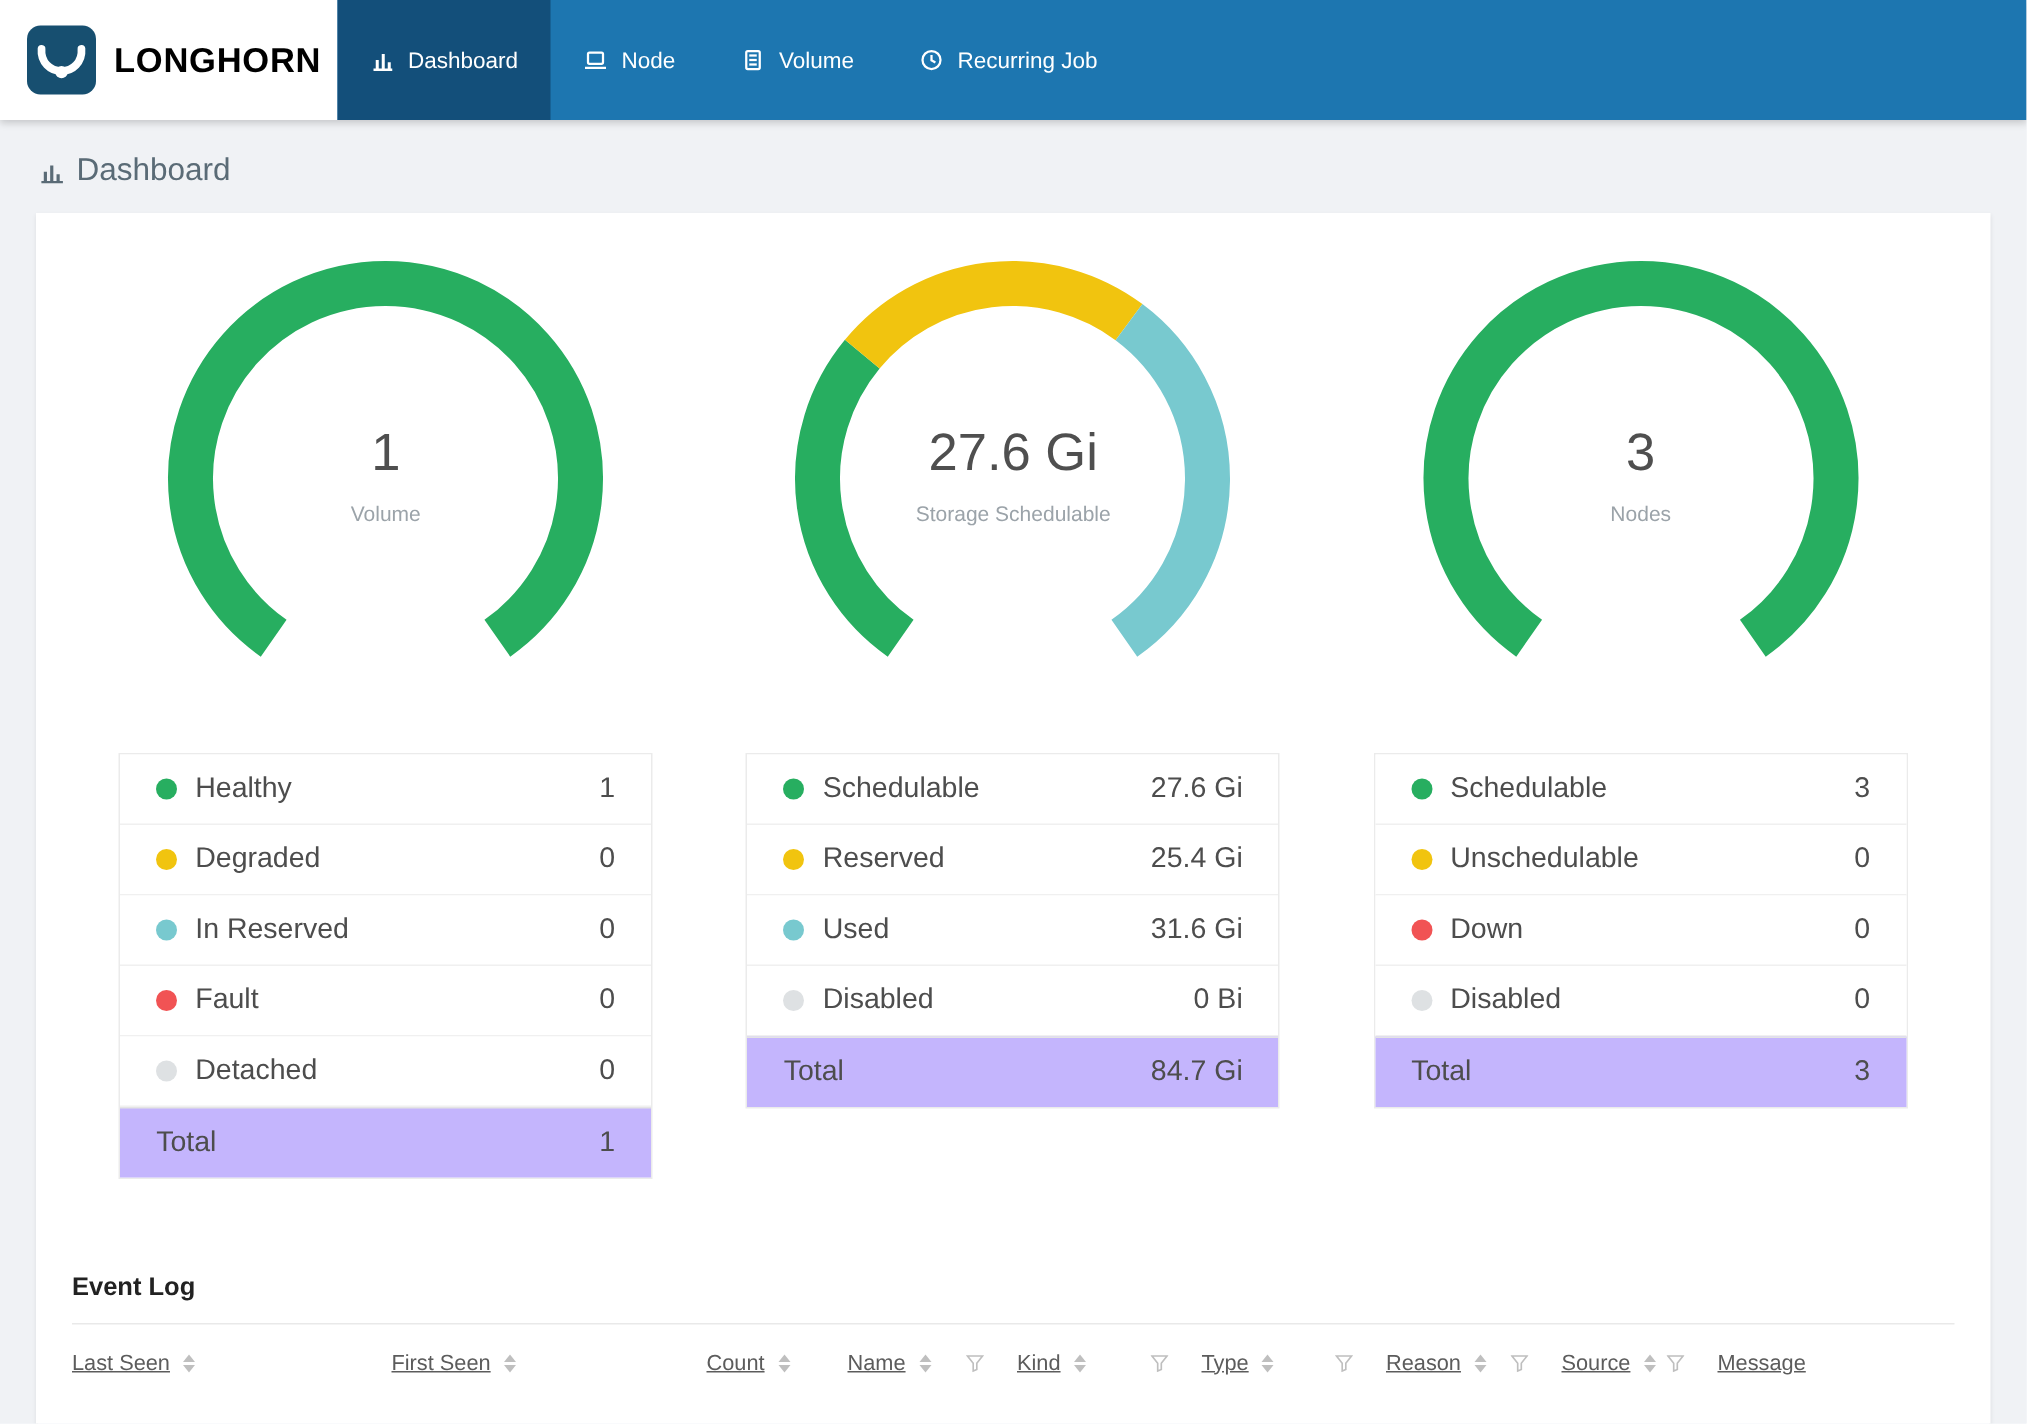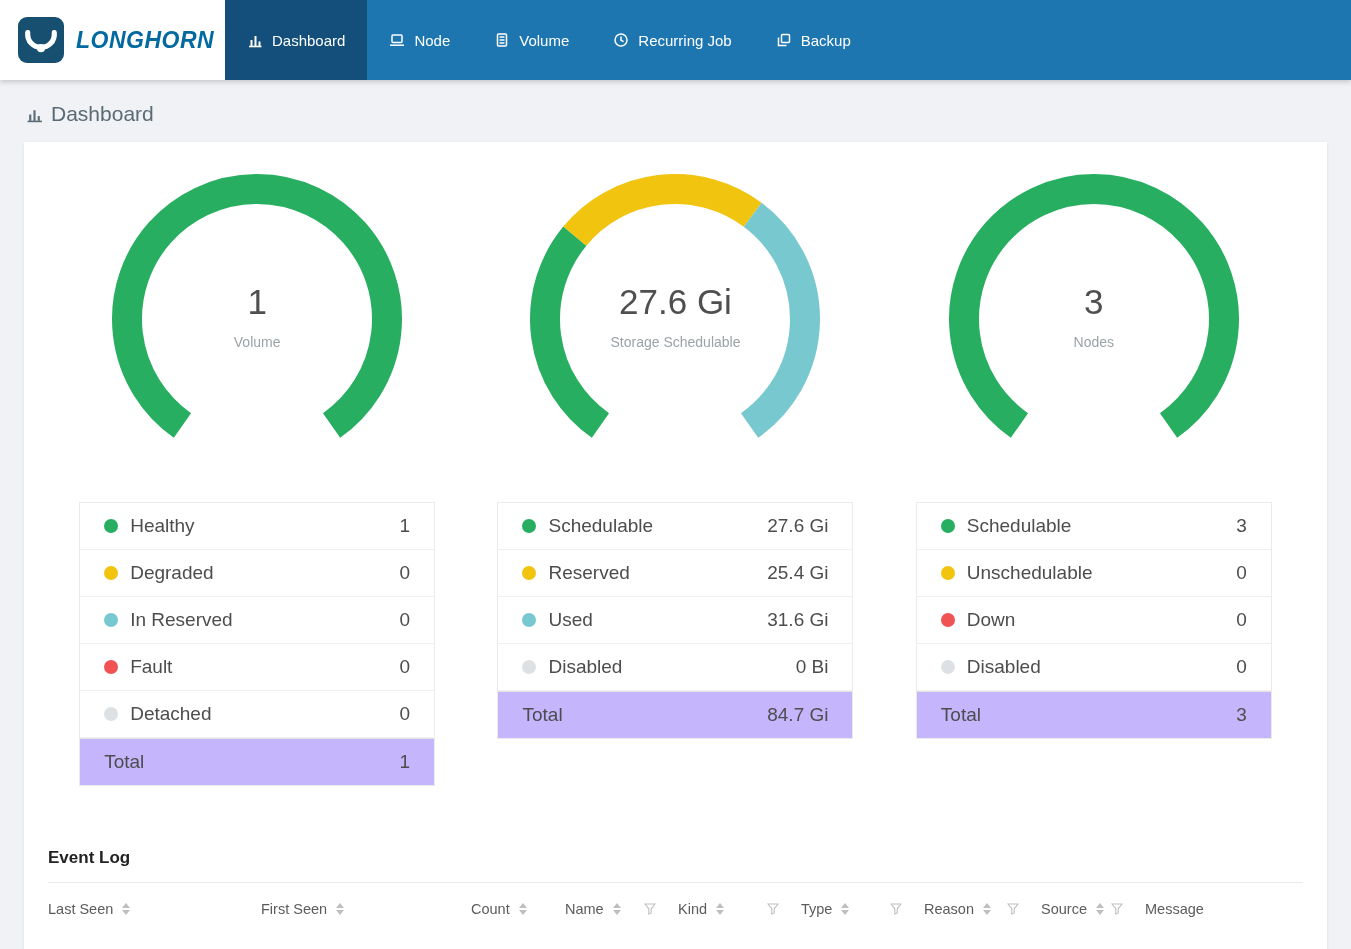--- a/index.html
+++ b/index.html
@@ -3,21 +3,21 @@
 <meta charset="utf-8">
 <style>
   * { margin:0; padding:0; box-sizing:border-box; }
   html,body { width:1351px; height:949px; overflow:hidden; background:#f0f2f5;
     font-family:"Liberation Sans","DejaVu Sans",sans-serif; }
 
   
   .header { display:flex; height:80px; background:#1d76b0; box-shadow:0 2px 5px rgba(0,0,0,.18); position:relative; z-index:5; }
   .logo-area { width:225px; background:#ffffff; display:flex; align-items:center; padding-left:18px; cursor:pointer; }
   .logo-box { width:46px; height:46px; background:#174f70; border-radius:9px; display:flex; align-items:center; justify-content:center; flex:0 0 auto; }
-  .brand-text { margin-left:12px; font-size:23px; font-weight:bold; color:#0369a1; letter-spacing:.5px;font-style:italic; }
+  .brand-text { margin-left:12px; font-size:23px; font-weight:bold; color:#000000; letter-spacing:.5px; }
   .nav { display:flex; align-items:stretch; }
   .nav-item { display:flex; align-items:center; padding:0 22px; color:#ffffff; font-size:15px; cursor:pointer; }
   .nav-item.active { background:#134f7a; }
   .nav-icon { margin-right:9px; }
   .chev { margin-left:6px; }
 
   
   .page-head { display:flex; align-items:center; padding:22px 26px 16px 26px; color:#5a6b76; }
   .page-title { font-size:21px; margin-left:8px; }
 
@@ -37,21 +37,21 @@
   .legend-row { display:flex; align-items:center; height:47px; padding:0 24px; border-bottom:1px solid #f0f0f0; background:#fff; }
   .legend-row:last-child { border-bottom:none; }
   .dot { width:14px; height:14px; border-radius:50%; margin-right:12px; flex:0 0 auto; }
   .legend-value { margin-left:auto; }
   .total-row { display:flex; align-items:center; height:47px; padding:0 24px; background:#c4b5fd; border-top:1px solid #e4e4e4; }
 
   
   .event-section { margin-top:62px; }
   .event-title { font-size:17px; font-weight:bold; color:#222; margin-bottom:14px; }
   .thead { display:flex; align-items:center; height:52px; border-top:1px solid #e9e9e9; color:#5c5c5c; font-size:14.5px; }
-  .th { display:flex; align-items:center; padding-right:6px; cursor:pointer; }
+  .th { display:flex; align-items:center; padding-right:6px; cursor:pointer;text-decoration:underline; }
   .c1{width:213px}.c2{width:210px}.c3{width:94px}.c4{width:113px}.c5{width:123px}
   .c6{width:123px}.c7{width:117px}.c8{width:104px}.c9{flex:1; cursor:default;}
   .sorter { display:inline-flex; flex-direction:column; margin-left:9px; gap:2px; }
   .caret-up { width:0;height:0;border-left:4px solid transparent;border-right:4px solid transparent;border-bottom:5px solid #bfbfbf; }
   .caret-down { width:0;height:0;border-left:4px solid transparent;border-right:4px solid transparent;border-top:5px solid #bfbfbf; }
   .funnel { margin-left:auto; margin-right:16px; display:inline-flex; }
 </style>
 </head>
 <body>
 
@@ -104,29 +104,20 @@
     <div class="nav-item">
       <svg class="nav-icon" width="16" height="16" viewBox="0 0 16 16">
         <g stroke="#ffffff" stroke-width="1.5" fill="none">
           <circle cx="8" cy="8" r="6"></circle>
           <path d="M8 4.6 L8 8.2 L10.6 9.6"></path>
         </g>
       </svg>
       <span>Recurring Job</span>
     </div>
 
-    <div class="nav-item">
-      <svg class="nav-icon" width="16" height="16" viewBox="0 0 16 16">
-        <g stroke="#ffffff" stroke-width="1.5" fill="none">
-          <rect x="5.5" y="2.5" width="8" height="8" rx="1"></rect>
-          <path d="M10.5 13.5 H2.5 V5.5"></path>
-        </g>
-      </svg>
-      <span>Backup</span>
-    </div>
 
   </div>
 </div>
 
 <div class="page-head">
   <svg width="17" height="17" viewBox="0 0 16 16">
     <g stroke="#5a6b76" stroke-width="2" fill="none">
       <line x1="1.5" y1="14.5" x2="15" y2="14.5" stroke-width="1.5"></line>
       <line x1="4" y1="14" x2="4" y2="8"></line>
       <line x1="8" y1="14" x2="8" y2="4"></line>

